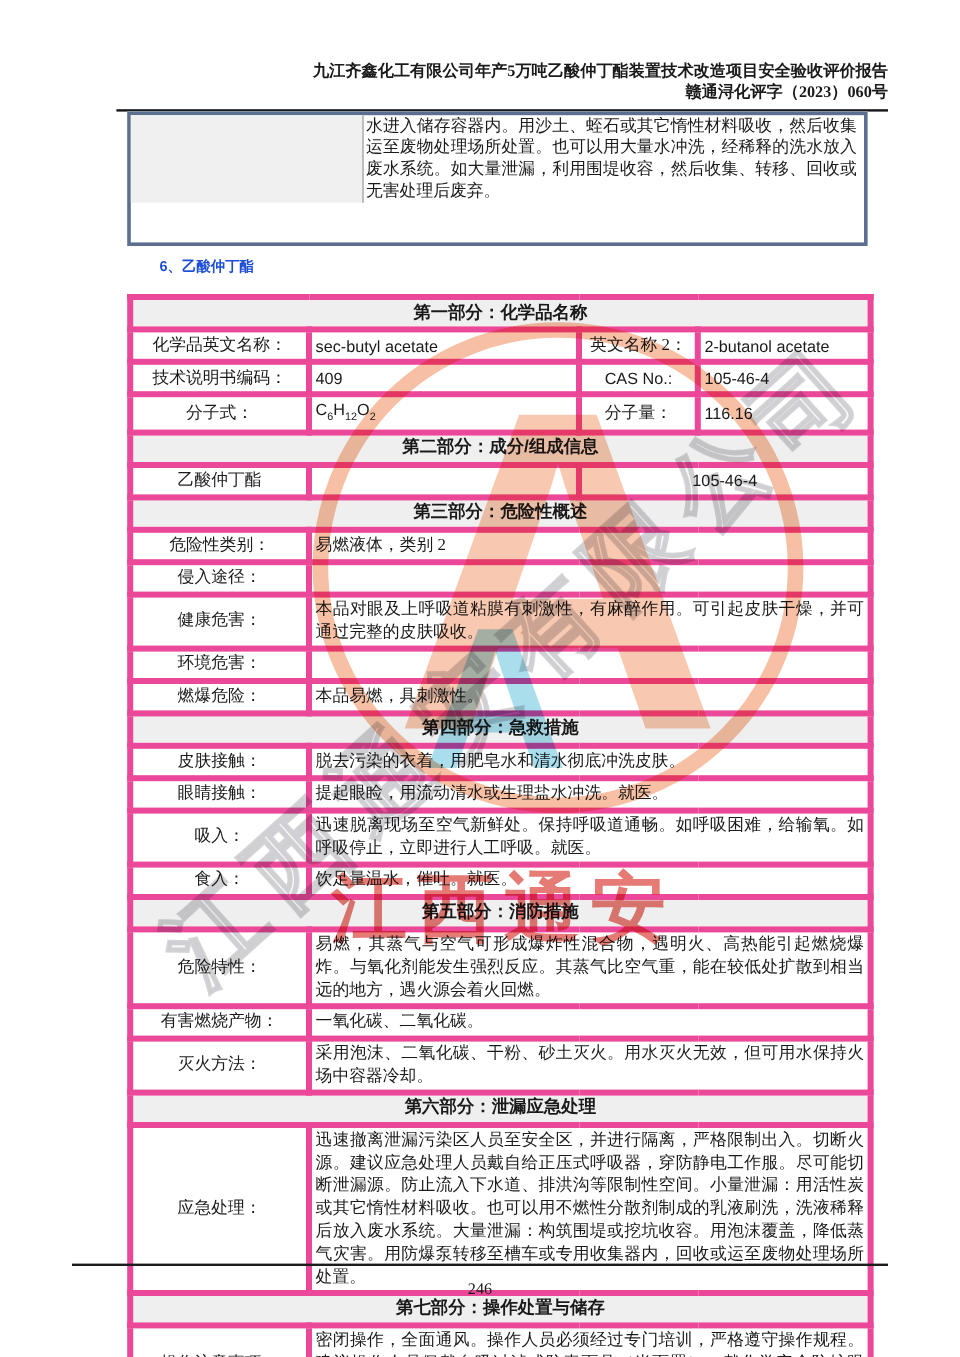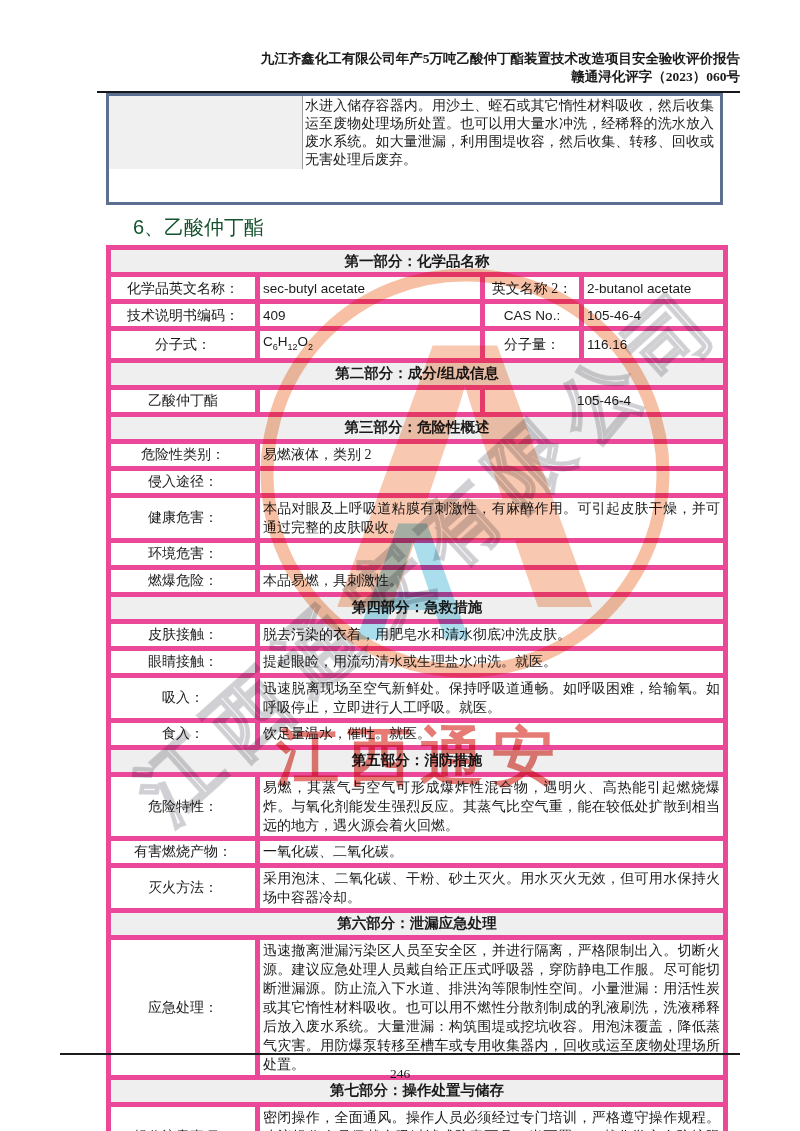--- a/index.html
+++ b/index.html
@@ -10,21 +10,21 @@
        align-items:flex-end;font-weight:bold;font-size:13.5px;border-bottom:2px solid #16161d;
        padding-bottom:5px;white-space:nowrap;flex-direction:column;}
   
   .carry{position:absolute;top:93px;left:106px;width:617px;height:112px;border:3px solid #5c6f91;
          box-sizing:border-box;background:#fff;}
   .carry-row{display:flex;align-items:stretch;}
   .carry-left{width:193px;min-height:73px;background:#f0f0f0;border-right:1px solid #9a9a9a;flex:none;}
   .carry-right{flex:1;padding:1px 6px 0 2px;font-size:14px;line-height:18px;text-align:justify;}
   
   .sec-title{position:absolute;top:214px;left:133px;font-family:"Liberation Sans",sans-serif;
-             font-weight:normal;font-size:20px;color:#14532d;}
+             font-weight:bold;font-size:12px;color:#1d4ed8;}
   
   table.msds{position:absolute;top:245px;left:106px;width:617px;border-collapse:collapse;
              table-layout:fixed;font-size:14px;line-height:19px;}
   table.msds td{border:5px solid #ec4899;padding:1px 3px;vertical-align:middle;height:20px;
                 overflow:hidden;}
   table.msds{border:2px solid #151515;}
   td.part{background:#efefef;font-family:"Liberation Sans",sans-serif;font-weight:bold;
           font-size:14.5px;text-align:center;padding:2px 0;}
   td.lbl{text-align:center;}
   td.val{text-align:left;padding-left:5px;text-align:justify;}

